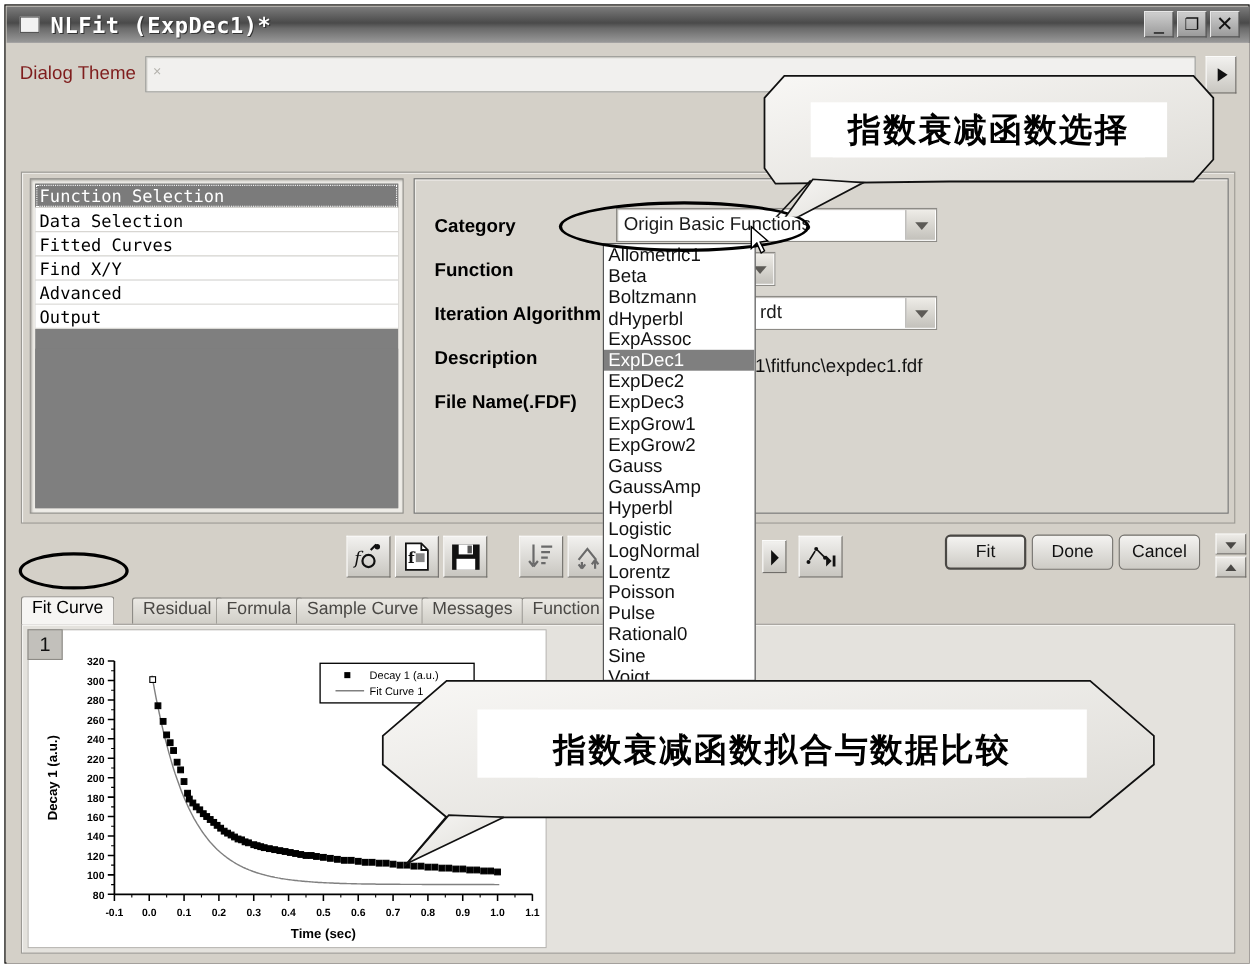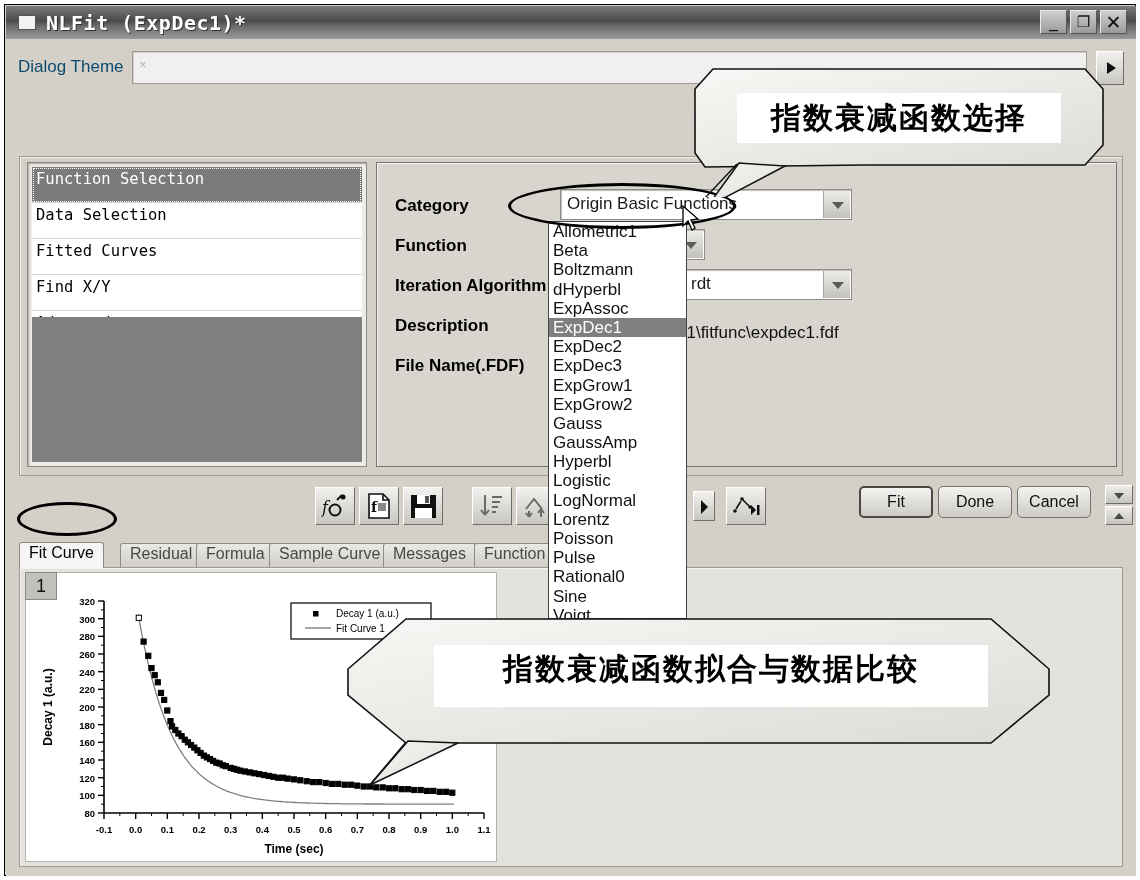--- a/index.html
+++ b/index.html
@@ -47,21 +47,21 @@
 
   
   #client {
     position:absolute; left:1px; top:34px; width:1130px; height:837px;
     background:#d4d0c8;
   }
 
   
   #theme-bar { position:absolute; left:12px; top:10px; width:1105px; height:38px; }
   #theme-label {
-    position:absolute; left:0; top:8px; font-size:17px; color:#0c4a6e;
+    position:absolute; left:0; top:8px; font-size:17px; color:#7f1d1d;
   }
   #theme-combo {
     position:absolute; left:114px; top:2px; width:955px; height:33px;
     background:#f1f0ee; border:1px solid #9a9a96;
     box-shadow:inset 1px 1px 0 #cfcdc8;
   }
   #theme-combo-x { position:absolute; left:6px; top:5px; font-size:13px; color:#b4b2ad; }
   #theme-play {
     position:absolute; left:1078px; top:2px; width:28px; height:34px;
     background:linear-gradient(180deg,#f2f1ef,#c9c7c1);
@@ -98,21 +98,21 @@
 
   
   #nav-outer {
     position:absolute; left:7px; top:5px; width:340px; height:305px;
     background:#eeece7; border:1px solid #8b8984;
     box-shadow:inset 1px 1px 2px #a9a7a2;
     padding:4px;
   }
   #nav-list { width:100%; height:100%; background:#7f7f7f; position:relative; }
   .nav-item {
-    height:36px; line-height:25px; padding-left:4px;
+    height:22px; line-height:25px; padding-left:4px;
     font-family:"DejaVu Sans Mono", monospace; font-size:15.5px; color:#000;
     background:#ffffff; border-bottom:1px solid #d8d6d2;
     cursor:pointer; white-space:nowrap;
   }
   .nav-item.sel {
     background:#7b7b7b; color:#ffffff; font-weight:normal;
     outline:1px dotted #ffffff; outline-offset:-2px;
   }
   #nav-fill { background:#7f7f7f; position:absolute; left:0; right:0; bottom:0; top:150px; }
 
@@ -571,21 +571,21 @@
       <defs>
           <linearGradient id="cg2" x1="0" y1="0" x2="1" y2="1">
         <stop offset="0%" stop-color="#f8f7f5"></stop>
             <stop offset="100%" stop-color="#dddbd6"></stop>
       </linearGradient>
         </defs>
       <polygon points="60,2 645,2 703,52 703,78 645,126 90,126 60,126 2,78 2,52" fill="url(#cg2)" stroke="#111" stroke-width="1.6"></polygon>
       <polygon points="62,124 24,168 112,126" fill="url(#cg2)" stroke="#111" stroke-width="1.5"></polygon>
       <path d="M60 125 L22 170" stroke="#111" stroke-width="1.4" fill="none"></path>
     </svg>
-    <div style="position:absolute;left:88px;top:28px;width:554px;height:62px;background:#fff;display:flex;align-items:flex-start;justify-content:center;">
+    <div style="position:absolute;left:88px;top:28px;width:554px;height:62px;background:#fff;display:flex;align-items:flex-end;justify-content:center;">
       <span class="cn-text">指数衰减函数拟合与数据比较</span>
     </div>
   </div>
 
   <div id="dd-popup">
       <div class="dd-item">Allometric1</div>
       <div class="dd-item">Beta</div>
       <div class="dd-item">Boltzmann</div>
       <div class="dd-item">dHyperbl</div>
       <div class="dd-item">ExpAssoc</div>

